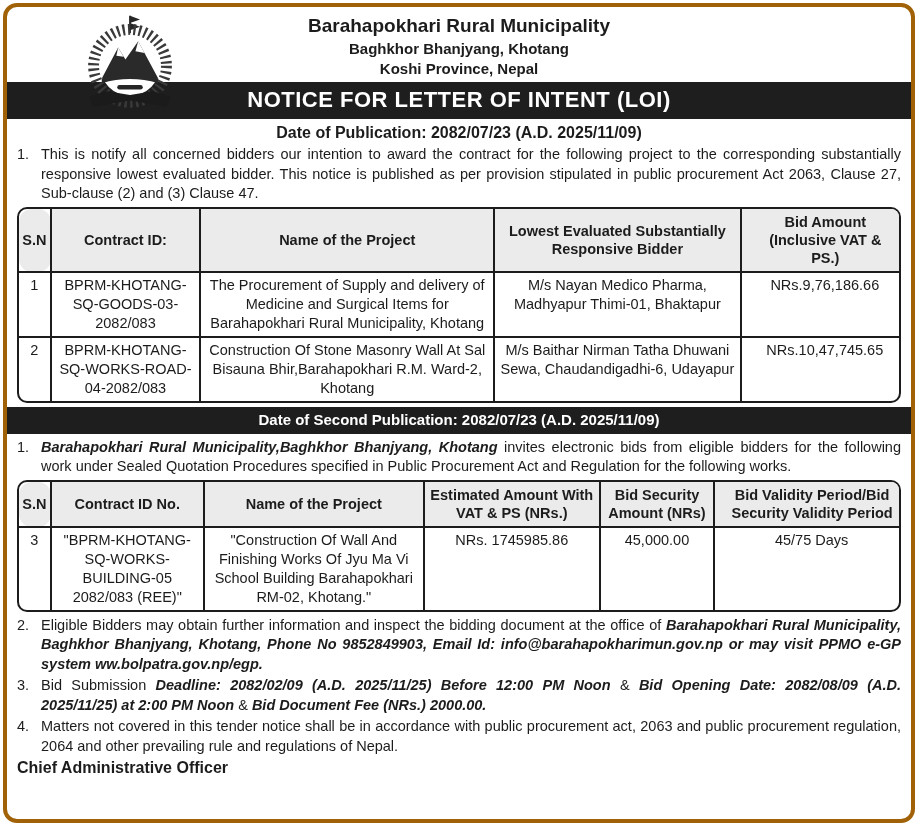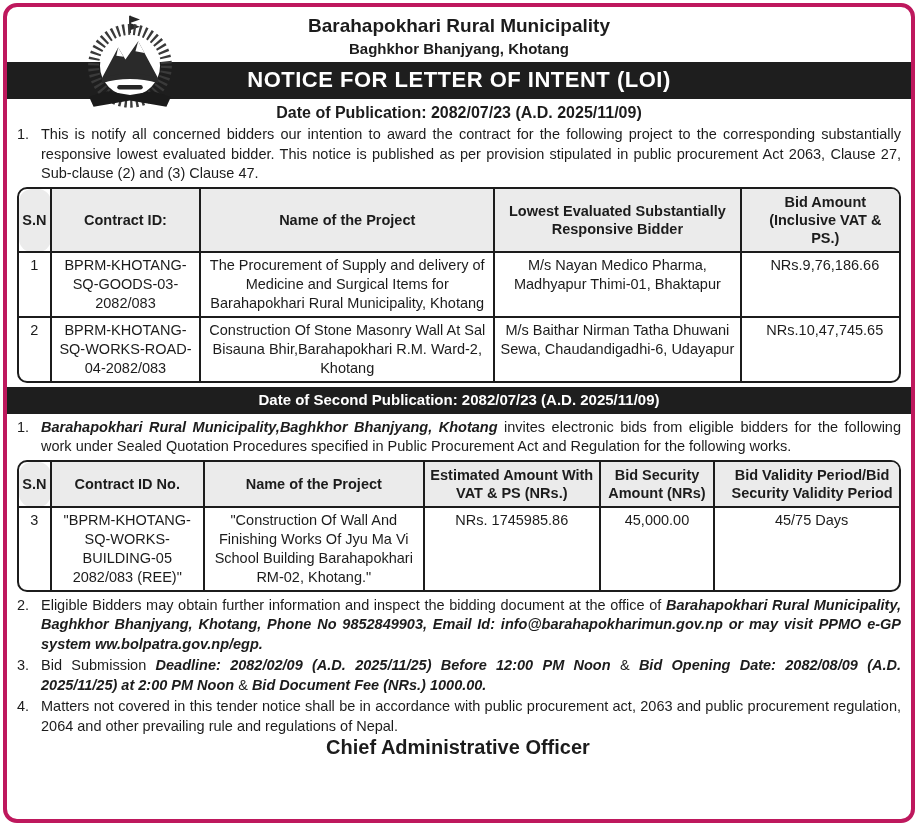--- a/index.html
+++ b/index.html
@@ -1,19 +1,19 @@
 <!DOCTYPE html>
 <html><head>
 <meta charset="utf-8">
 <style>
   * { margin:0; padding:0; box-sizing:border-box; }
   html,body { background:#ffffff; }
   body { width:918px; height:826px; font-family:"Liberation Sans", sans-serif; color:#1c1c1c; }
   .page { width:918px; height:826px; padding:3px; }
-  .doc  { width:100%; height:100%; border:4px solid #be185d; border-radius:14px; overflow:hidden; background:#fff; }
+  .doc  { width:100%; height:100%; border:4px solid #a16207; border-radius:14px; overflow:hidden; background:#fff; }
 
   .header { position:relative; text-align:center; padding:6px 0 3px; }
   .logo { position:absolute; left:62px; top:6px; width:122px; height:102px; }
   .h1 { font-size:19px; font-weight:bold; line-height:25px; }
   .h2 { font-size:21px; font-weight:bold; line-height:28px; }
   .h3 { font-size:15px; font-weight:bold; line-height:21px; }
   .h4 { font-size:15px; font-weight:bold; line-height:20px; }
 
   .banner { background:#1e1e1e; color:#fff; text-align:center; }
   .banner1 { font-size:22px; font-weight:bold; letter-spacing:.5px; padding:5px 0 6px; }
@@ -31,21 +31,21 @@
 
   .tbl-wrap { border:2px solid #1c1c1c; border-radius:10px; overflow:hidden; margin:3px 0 4px; }
   table { width:100%; border-collapse:collapse; font-size:14.5px; table-layout:fixed; }
   th { background:#ebebeb; font-weight:bold; line-height:18px; padding:4px 2px; vertical-align:middle; text-align:center; }
   td { line-height:19px; padding:3px 3px; vertical-align:top; text-align:center; overflow-wrap:break-word; }
   th, td { border-right:2px solid #1c1c1c; border-bottom:2px solid #1c1c1c; }
   th:last-child, td:last-child { border-right:none;padding-left:12px; }
   tbody tr:last-child td { border-bottom:none; }
   th:first-child { word-break:break-all; padding:4px 1px;border-radius:13px; }
 
-  .signature { text-align:center; font-weight:bold; font-size:20px; line-height:19px; padding-right:2px; }
+  .signature { text-align:left; font-weight:bold; font-size:16px; line-height:19px; padding-right:2px; }
 </style>
 </head>
 <body>
 
 <div class="page">
   <div class="doc">
 
     <div class="header">
       <svg class="logo" viewBox="0 0 130 112" xmlns="http://www.w3.org/2000/svg">
         <line x1="65" y1="3" x2="65" y2="22" stroke="#262626" stroke-width="2"></line>
@@ -55,20 +55,21 @@
         <circle cx="65" cy="58" r="33" fill="#ffffff"></circle>
         <path d="M34 72 L52 38 L60 51 L74 31 L96 72 Z" fill="#2a2a2a"></path>
         <path d="M52 38 L58 48 L50 47 Z" fill="#ffffff"></path>
         <path d="M74 31 L81 44 L71 42 Z" fill="#ffffff"></path>
         <path d="M34 72 Q65 61 96 72 L96 77 Q65 68 34 77 Z" fill="#2a2a2a"></path>
         <rect x="51" y="79" width="28" height="5" rx="2.5" fill="#262626"></rect>
         <path d="M20 92 L40 86 L65 90 L90 86 L110 92 L105 103 L65 96 L25 103 Z" fill="#1b1b1b"></path>
       </svg>
       <div class="h1">Barahapokhari Rural Municipality</div>
       <div class="h3">Baghkhor Bhanjyang, Khotang</div>
+      <div class="h4">Koshi Province, Nepal</div>
     </div>
 
     <div class="banner banner1">NOTICE FOR LETTER OF INTENT (LOI)</div>
 
     <div class="content">
       <div class="date-line">Date of Publication: 2082/07/23 (A.D. 2025/11/09)</div>
 
       <div class="numbered">
         <span class="num">1.</span>
         <span class="ntext">This is notify all concerned bidders our intention to award the contract for the following project to the corresponding substantially responsive lowest evaluated bidder. This notice is published as per provision stipulated in public procurement Act 2063, Clause 27, Sub-clause (2) and (3) Clause 47.</span>
@@ -154,21 +155,21 @@
             </tbody>
           </table>
       </div>
 
       <div class="numbered">
         <span class="num">2.</span>
         <span class="ntext"><span class="seg-r">Eligible Bidders may obtain further information and inspect the bidding document at the office of </span><span class="seg-bi">Barahapokhari Rural Municipality, Baghkhor Bhanjyang, Khotang, Phone No 9852849903, Email Id: info@barahapokharimun.gov.np or may visit PPMO e-GP system ww.bolpatra.gov.np/egp.</span></span>
       </div>
       <div class="numbered">
         <span class="num">3.</span>
-        <span class="ntext"><span class="seg-r">Bid Submission </span><span class="seg-bi">Deadline: 2082/02/09 (A.D. 2025/11/25) Before 12:00 PM Noon</span><span class="seg-r"> &amp; </span><span class="seg-bi">Bid Opening Date: 2082/08/09 (A.D. 2025/11/25) at 2:00 PM Noon</span><span class="seg-r"> &amp; </span><span class="seg-bi">Bid Document Fee (NRs.) 1000.00.</span></span>
+        <span class="ntext"><span class="seg-r">Bid Submission </span><span class="seg-bi">Deadline: 2082/02/09 (A.D. 2025/11/25) Before 12:00 PM Noon</span><span class="seg-r"> &amp; </span><span class="seg-bi">Bid Opening Date: 2082/08/09 (A.D. 2025/11/25) at 2:00 PM Noon</span><span class="seg-r"> &amp; </span><span class="seg-bi">Bid Document Fee (NRs.) 2000.00.</span></span>
       </div>
       <div class="numbered">
         <span class="num">4.</span>
         <span class="ntext"><span class="seg-r">Matters not covered in this tender notice shall be in accordance with public procurement act, 2063 and public procurement regulation, 2064 and other prevailing rule and regulations of Nepal.</span></span>
       </div>
 
       <div class="signature">Chief Administrative Officer</div>
     </div>
 
   </div>

